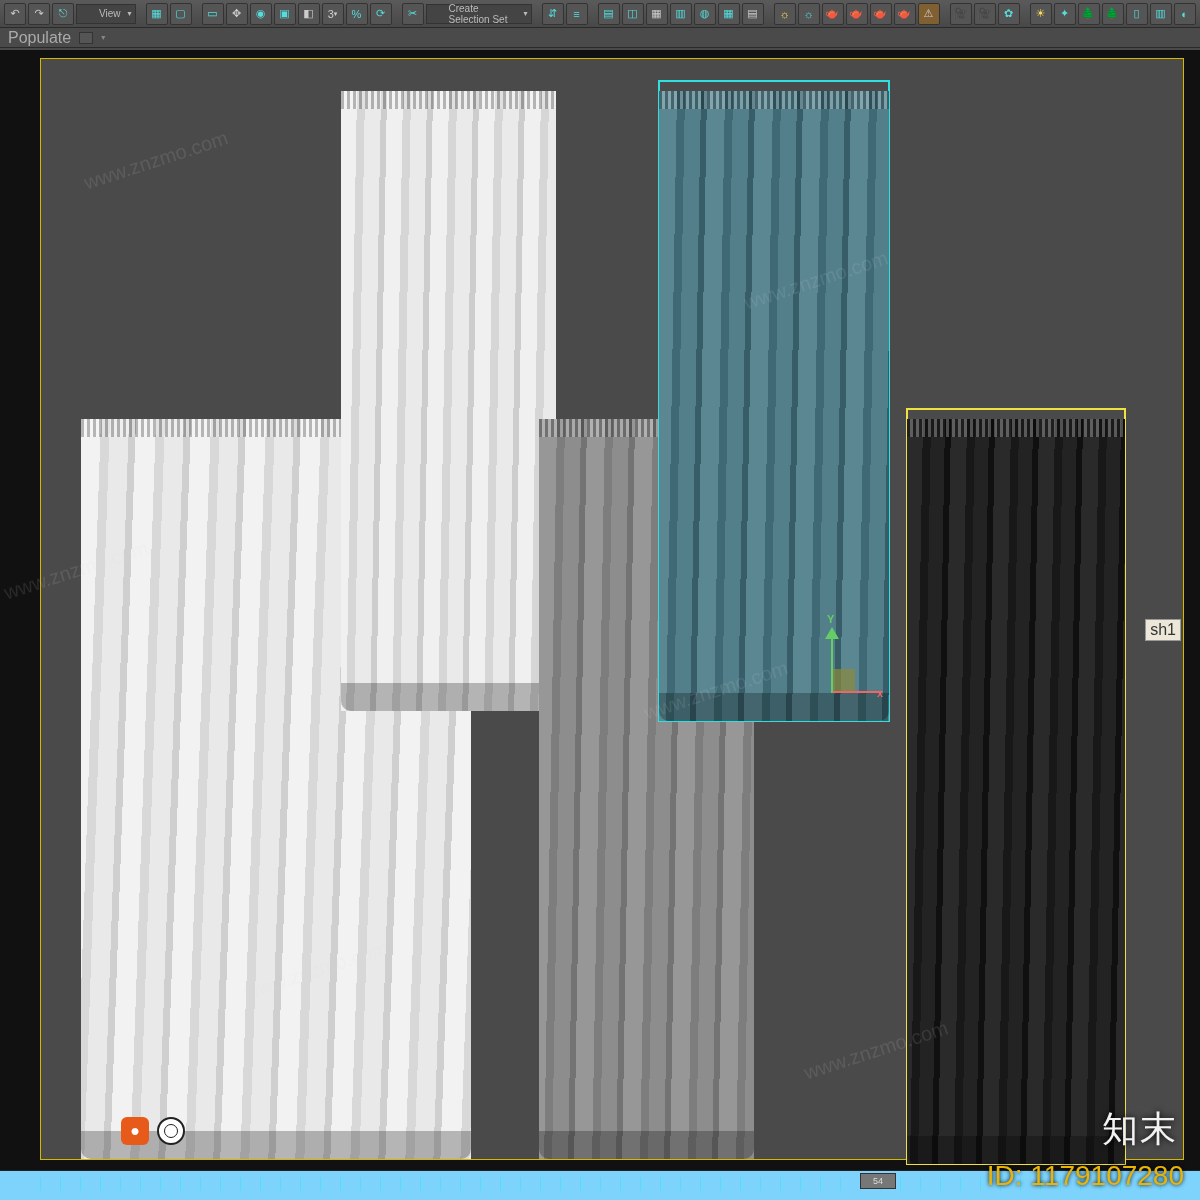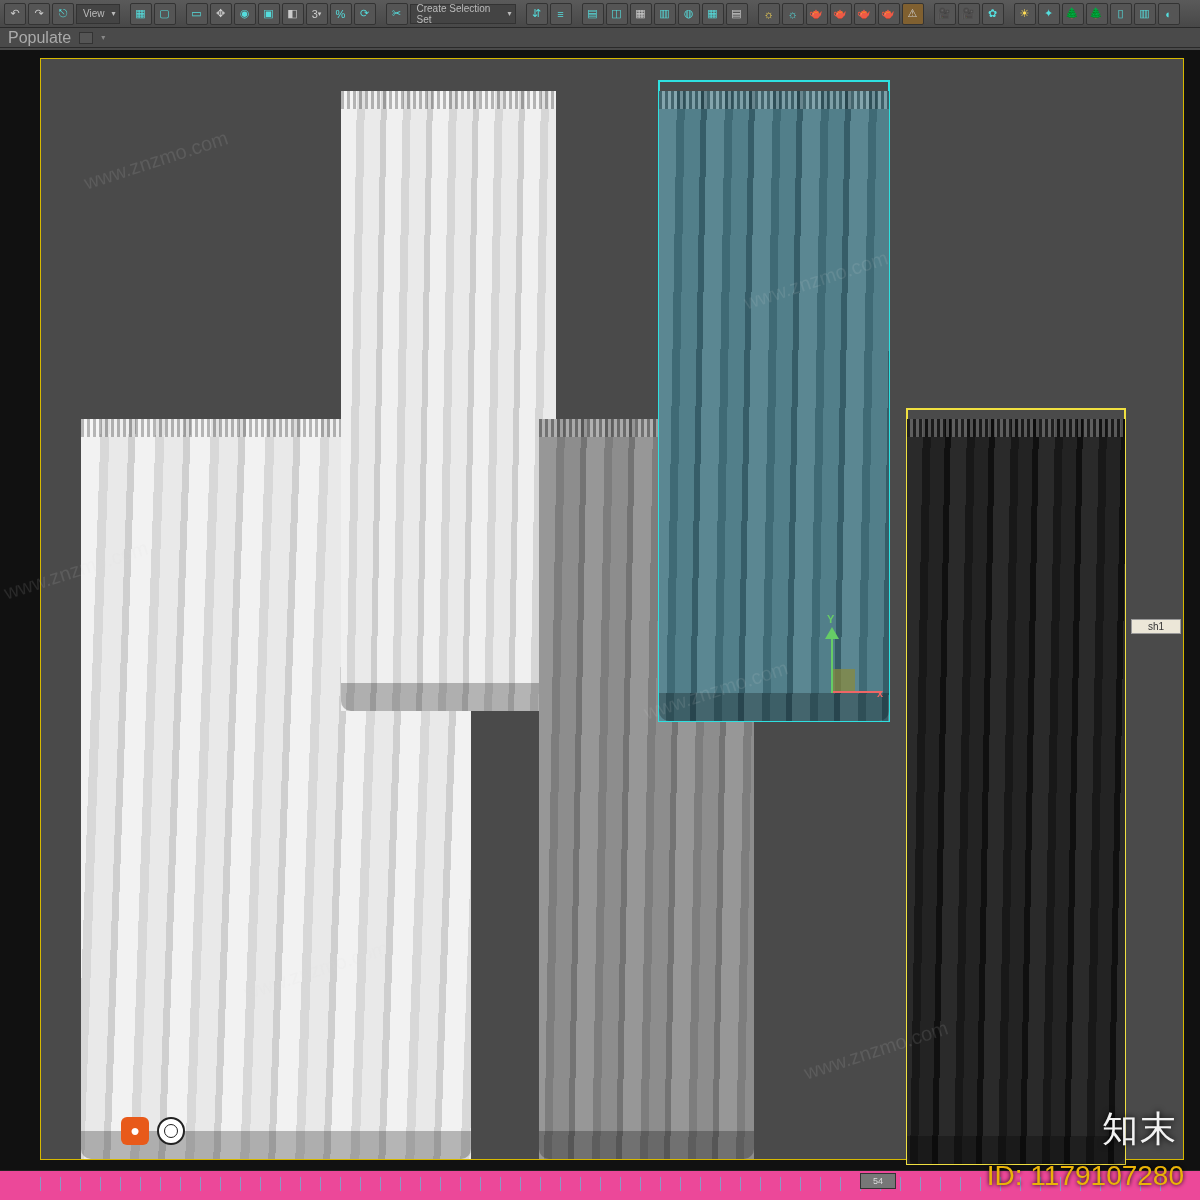--- a/index.html
+++ b/index.html
@@ -33,21 +33,21 @@
   .tbtn.teal { color: #5dd; }
   .tbtn.yellow { color: #fd5; }
   .tbtn.green { color: #7d7; }
   .tbtn.warn { background:#806030; }
   .tdrop {
     height: 20px;
     background: #444;
     border: 1px solid #333;
     color: #bbb;
     font-size: 10px;
-    padding: 0 14px 0 6px;
+    padding: 0 14px 0 22px;
     display: flex; align-items: center;
     position: relative;
   }
   .tdrop::after {
     content: "▾"; position: absolute; right: 3px; font-size: 8px;
   }
   .tsep { width: 6px; }
   
   .toolbar2 {
     height: 20px;
@@ -104,25 +104,25 @@
   .gizmo .ylab { position:absolute; left:28px; top:-18px; color:#6c6; font-size:11px; font-weight:bold;}
   .gizmo .xlab { position:absolute; right:-14px; bottom:2px; color:#e66; font-size:11px; font-weight:bold;}
   .gizmo .box { position:absolute; left:34px; bottom:10px; width:22px; height:22px; background:#8a8a3a; opacity:.7;}
   
   .scenelabel { position:absolute; bottom:46px; left:80px; font-weight:900; color:#111; font-size:36px; }
   .icrow { position:absolute; bottom:14px; left:80px; display:flex; gap:8px; }
   .ic1 { width:28px; height:28px; background:#e85a1a; border-radius:6px; display:flex;align-items:center;justify-content:center;color:#fff;font-weight:bold;}
   .ic2 { width:28px; height:28px; background:#fff; border:2px solid #222; border-radius:50%; position:relative;}
   .ic2::after { content:""; position:absolute; inset:5px; border:1px solid #222; border-radius:50%;}
   
-  .tag { position:absolute; right:2px; top:560px; background:#ece7d8; border:1px solid #999; font-size:10px; padding:1px 16px; color:#333;}
+  .tag { position:absolute; right:2px; top:560px; background:#ece7d8; border:1px solid #999; font-size:16px; padding:1px 4px; color:#333;}
   
   .timeline {
     position:absolute; left:0; right:0; bottom:0; height:30px;
-    background:#ec4899;
+    background:#7dd3fc;
     border-top:1px solid #222;
   }
   .timeline .ticks {
     position:absolute; left:40px; right:20px; top:6px; height:14px;
     background: repeating-linear-gradient(90deg,#2ee 0 1px, transparent 1px 20px);
     opacity:.5;
   }
   .timeline .thumb {
     position:absolute; left:860px; top:2px; width:36px; height:16px;
     background:#777; border:1px solid #333; color:#ddd; font-size:9px;

